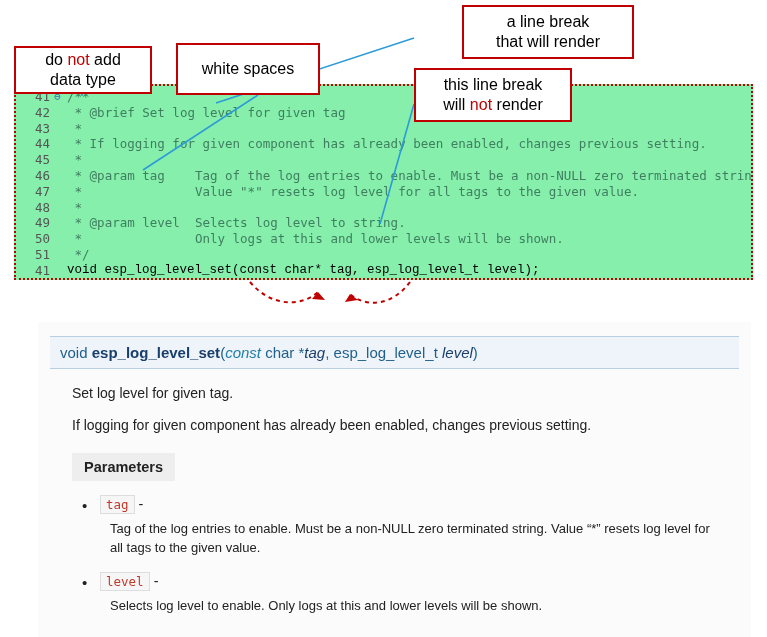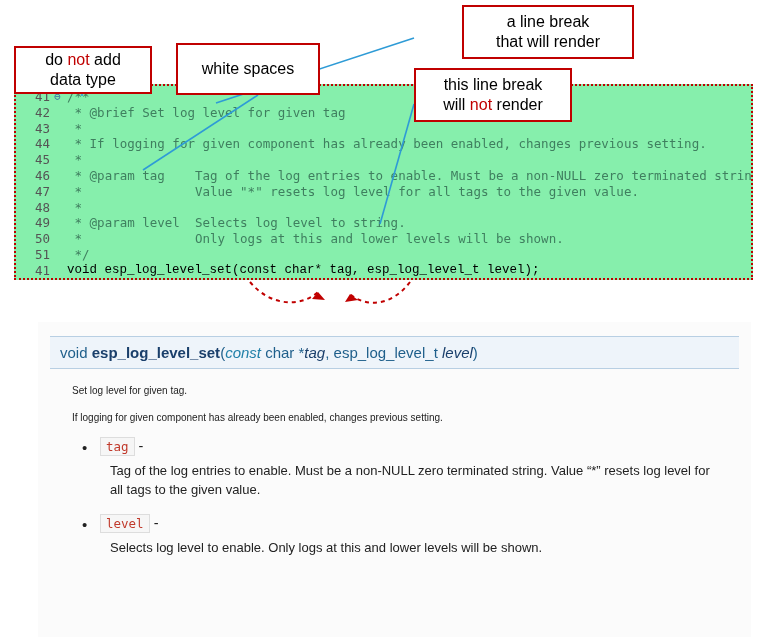--- a/index.html
+++ b/index.html
@@ -167,21 +167,21 @@
   #doc-signature .kw2 {
     font-style: italic;
     color: #1f7fa8;
   }
   #doc-signature .pname {
     font-style: italic;
     color: #1a3f6b;
   }
   .doc-para {
     margin: 16px 0 0 34px;
-    font-size: 10px;
+    font-size: 14px;
     color: #222222;
     max-width: 640px;
   }
   #params-header {
     margin: 20px 0 0 34px;
     display: inline-block;
     background: #eeeeee;
     padding: 6px 12px;
     font-size: 14.5px;
     font-weight: bold;
@@ -297,20 +297,21 @@
   <path d="M350 22 L 358 28 L 345 30 Z" fill="#c00000"></path>
 </svg>
 
 <div id="doc-panel">
 
   <div id="doc-signature"><span>void</span> <span class="fn">esp_log_level_set</span><span>(</span><span class="kw2">const</span><span> char *</span><span class="pname">tag</span><span>, </span><span>esp_log_level_t </span><span class="pname">level</span><span>)</span></div>
 
   <div class="doc-para">Set log level for given tag.</div>
   <div class="doc-para">If logging for given component has already been enabled, changes previous setting.</div>
 
+  <div id="params-header">Parameters</div>
 
   <div class="param-item">
     <span class="param-bullet">•</span>
     <span class="param-code">tag</span><span class="param-dash">-</span>
     <div class="param-desc">Tag of the log entries to enable. Must be a non-NULL zero terminated string. Value “*” resets log level for all tags to the given value.</div>
   </div>
 
   <div class="param-item">
     <span class="param-bullet">•</span>
     <span class="param-code">level</span><span class="param-dash">-</span>

